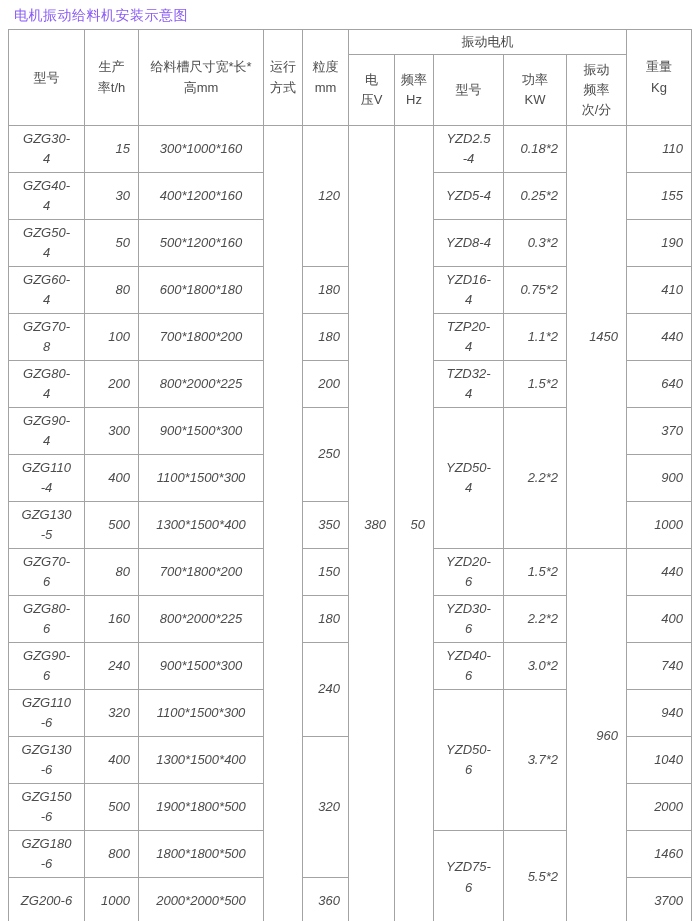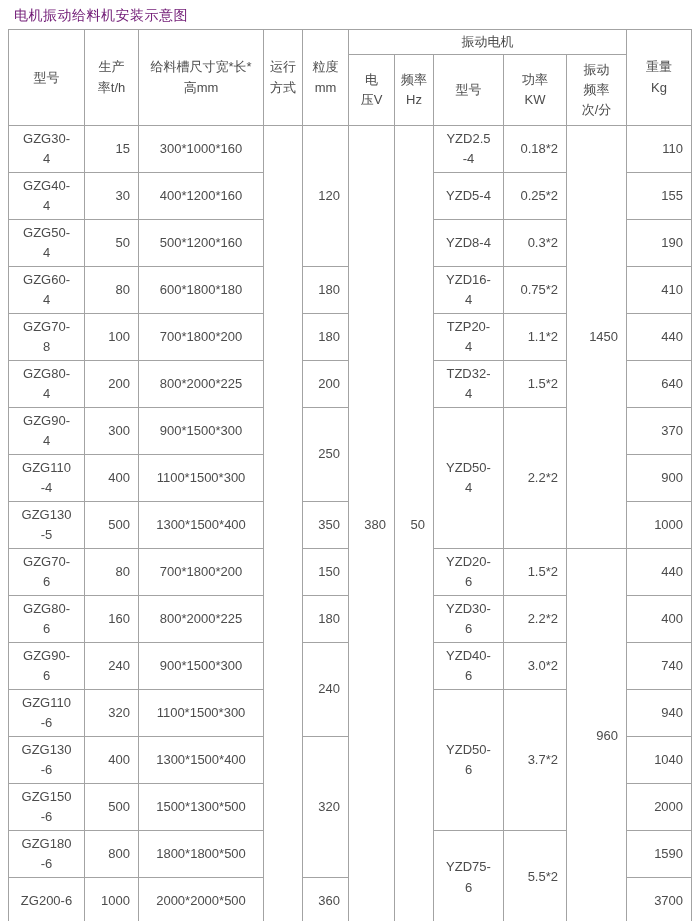--- a/index.html
+++ b/index.html
@@ -4,41 +4,41 @@
 <style>
   html,body { margin:0; padding:0; }
   body {
     width:693px; height:921px; overflow:hidden;
     background:#ffffff;
     font-family:"Liberation Sans","DejaVu Sans",sans-serif;
     color:#4c4c4c;
     -webkit-font-smoothing:antialiased;
   }
   .title {
-    font-size:14px; color:#701a75;
+    font-size:14px; color:#8b5cf6;
     margin:7px 0 4px 14px;
     letter-spacing:0.5px;
   }
   table {
     border-collapse:collapse; table-layout:fixed;
     margin-left:8px; width:683px;
   }
   th, td {
     border:1px solid #a3a3a3;
     font-weight:normal;
     font-size:13px;
     text-align:center;
     vertical-align:middle;
     padding:1px 2px;
     line-height:1.55;
     overflow:hidden;
   }
   thead tr.group-row  { height:25px; }
   thead tr.sub-row    { height:71px;padding-left:40px; }
-  tbody tr            { height:47px; }
+  tbody tr            { height:47px;font-style:italic; }
   td.num {
     text-align:right;
     padding-right:8px;
   }
   .wrap {
     display:inline-block;
     word-break:break-all;
     vertical-align:middle;
     text-align:center;
     line-height:1.55;
@@ -203,30 +203,30 @@
     <tr>
       <td><span class="wrap w53">GZG130-6</span></td>
       <td class="num">400</td>
       <td>1300*1500*400</td>
       <td rowspan="3" class="num">320</td>
       <td class="num">1040</td>
     </tr>
     <tr>
       <td><span class="wrap w53">GZG150-6</span></td>
       <td class="num">500</td>
-      <td>1500*1300*500</td>
+      <td>1900*1800*500</td>
       <td class="num">2000</td>
     </tr>
     <tr>
       <td><span class="wrap w53">GZG180-6</span></td>
       <td class="num">800</td>
       <td>1800*1800*500</td>
       <td rowspan="2"><span class="wrap w46">YZD75-6</span></td>
       <td rowspan="2" class="num">5.5*2</td>
-      <td class="num">1590</td>
+      <td class="num">1460</td>
     </tr>
     <tr>
       <td><span class="wrap w53">ZG200-6</span></td>
       <td class="num">1000</td>
       <td>2000*2000*500</td>
       <td class="num">360</td>
       <td class="num">3700</td>
     </tr>
   </tbody>
 </table>

